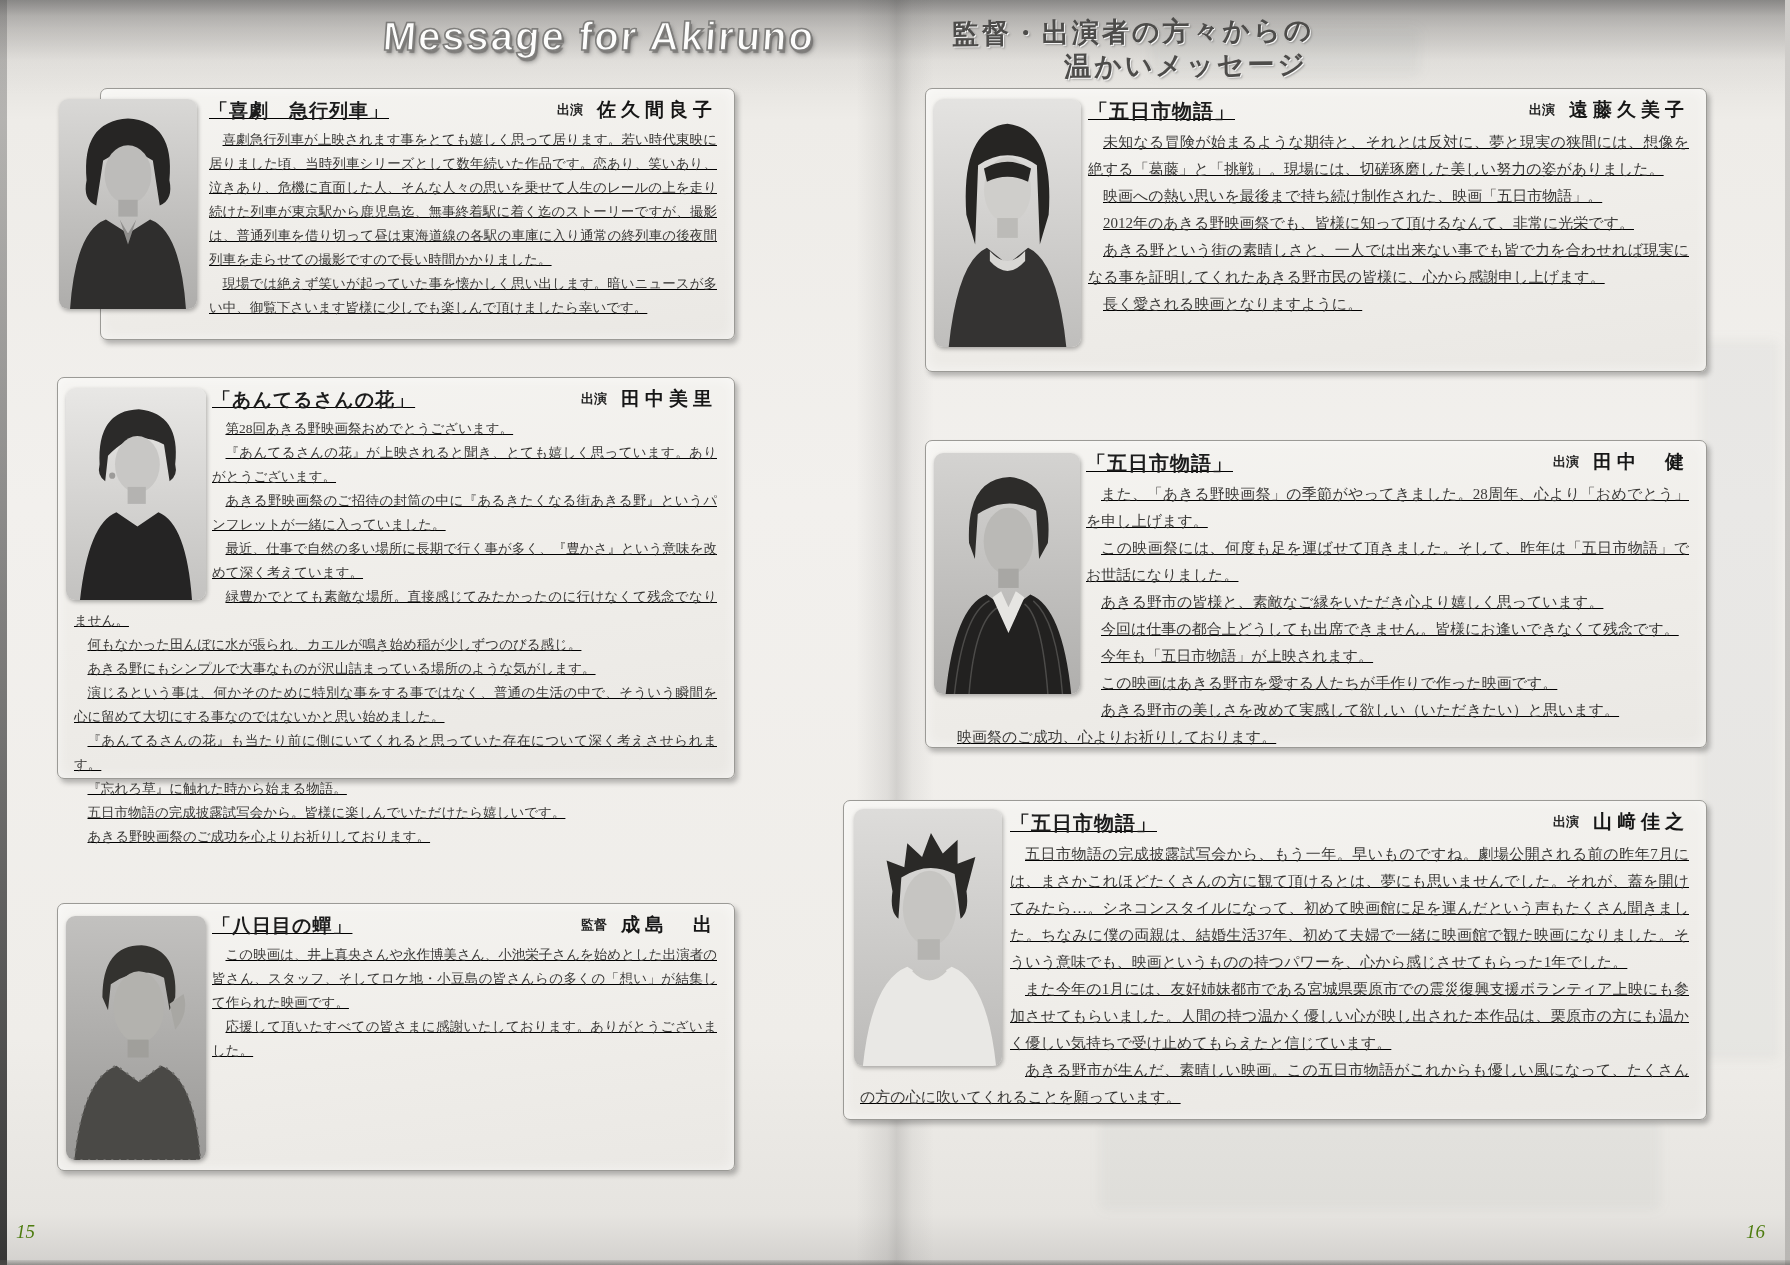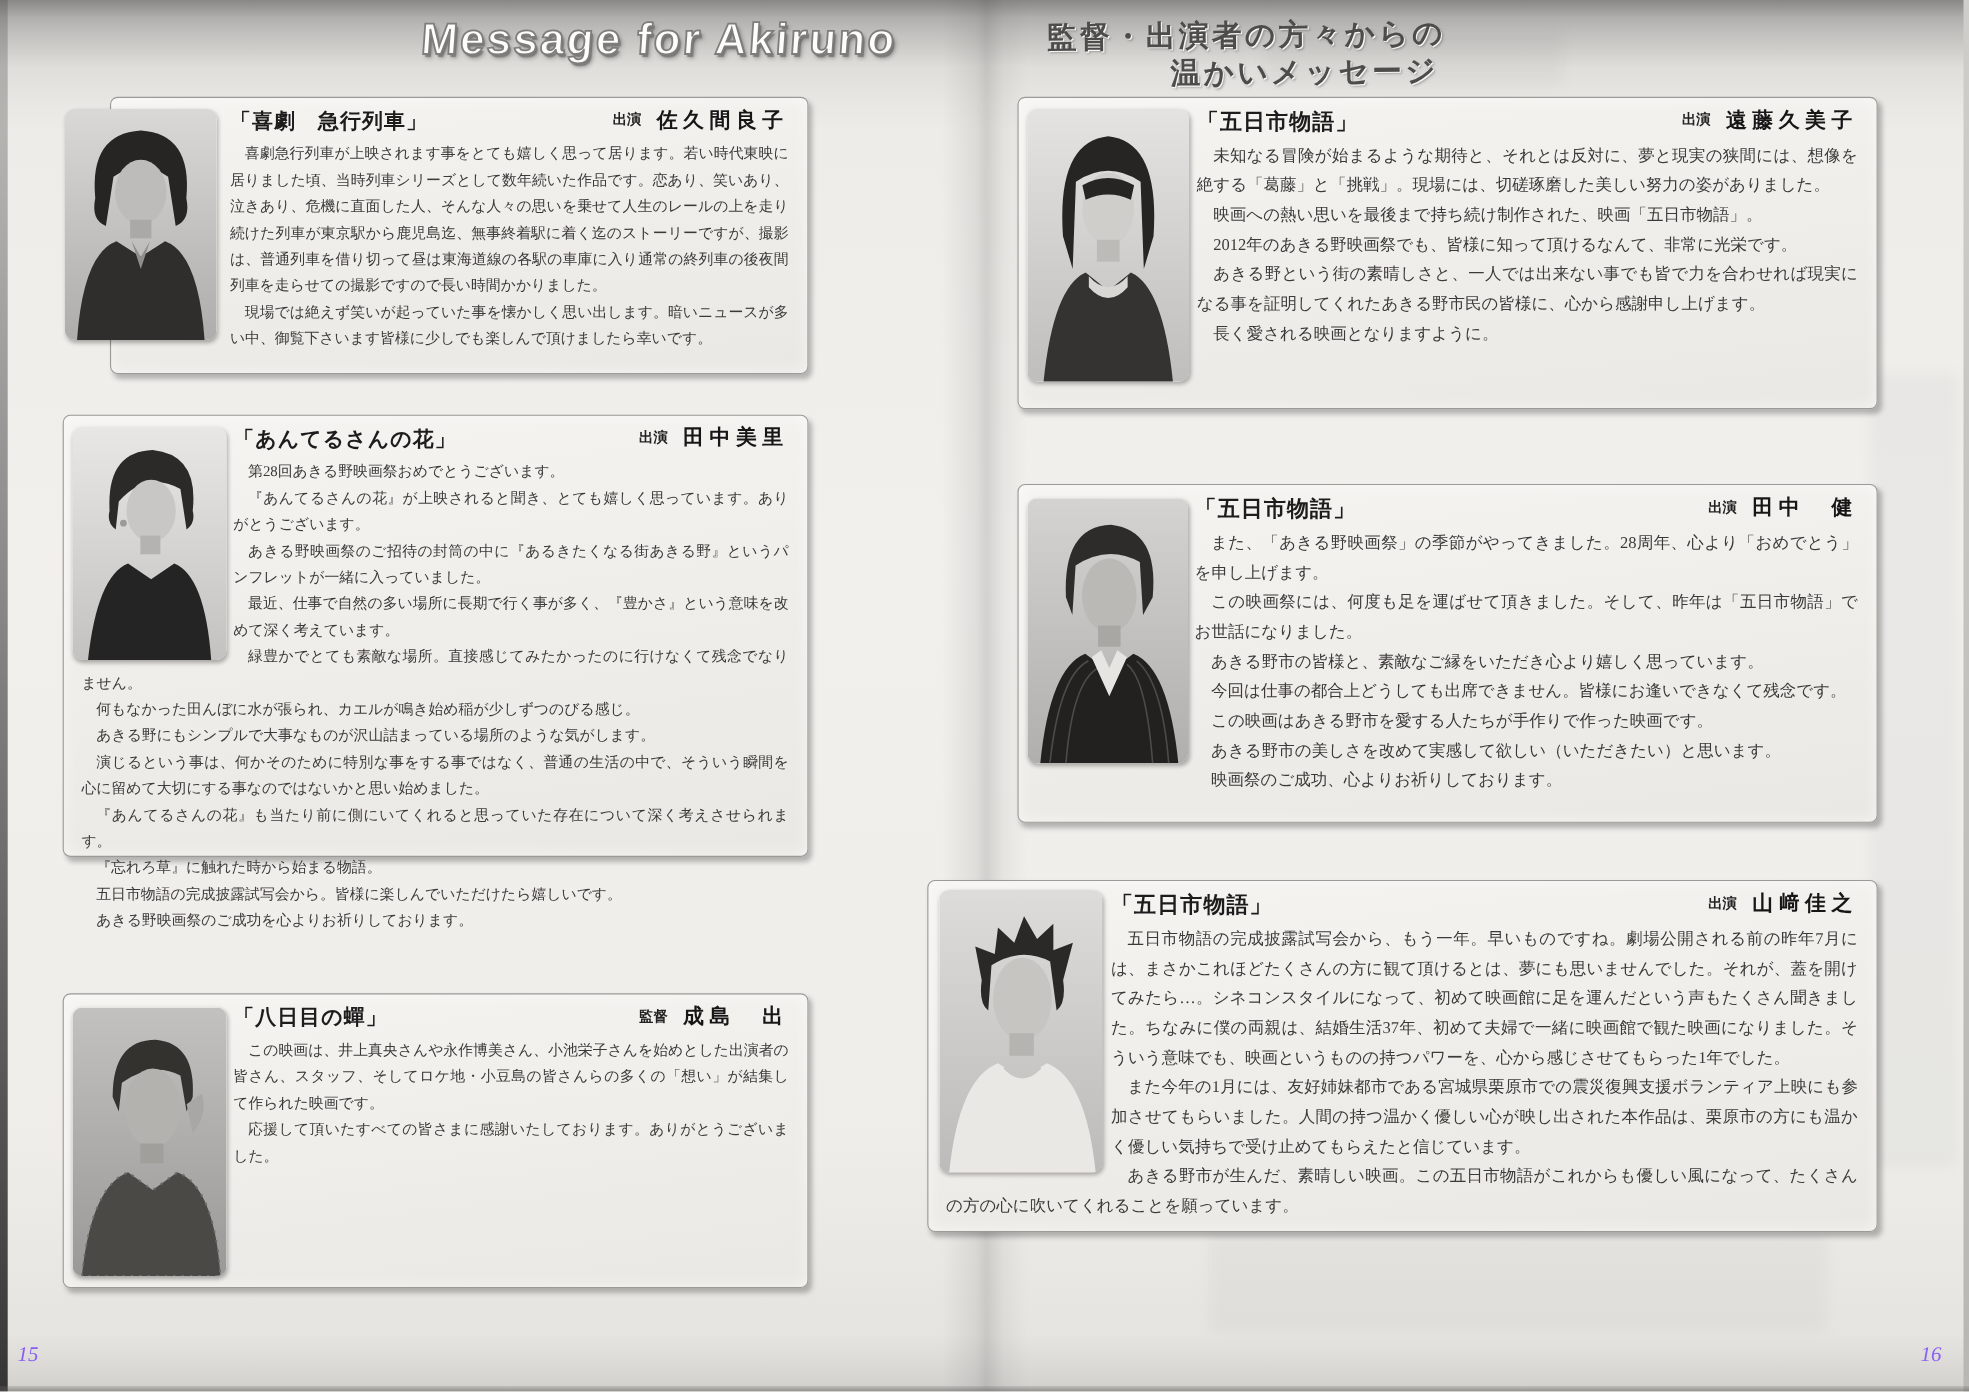--- a/index.html
+++ b/index.html
@@ -28,21 +28,21 @@
     text-shadow:0 0 1px #8a8987,2px 3px 1px rgba(95,94,92,.6),3px 4px 4px rgba(70,70,70,.45);
   }
   .jtitle{position:absolute;left:952px;top:16px;color:#4d4c4a;
     font:700 27px/1.2 "Liberation Sans","DejaVu Sans",sans-serif;letter-spacing:3px;
     text-shadow:1px 1px 0 rgba(255,255,255,.9),2px 2px 2px rgba(60,60,60,.35);transform:rotate(-.6deg);}
   .jtitle .l2{margin-left:112px;margin-top:2px;}
 
   
   .msgbox{position:absolute;border:1px solid #9b9a96;border-radius:7px;
     background:linear-gradient(173deg,#f5f4f1 0%,#efede9 55%,#eae8e4 100%);
-    box-shadow:3px 4px 5px rgba(55,55,55,.33),inset 0 0 14px rgba(255,255,255,.55);}
+    box-shadow:3px 4px 5px rgba(55,55,55,.33),inset 0 0 14px rgba(255,255,255,.55);text-decoration:underline;}
   .content{position:relative;padding:9px 17px 8px 16px;box-sizing:border-box;height:100%;}
   .spacer{float:left;}
   .photo{position:absolute;border-radius:9px;overflow:hidden;box-shadow:1px 2px 4px rgba(0,0,0,.3);}
   .photo svg{width:100%;height:100%;display:block;}
   .hdr{margin:0 0 4px 0;}
   .film{font:700 19px/1.35 "Liberation Sans","DejaVu Sans",sans-serif;color:#1c1c1c;letter-spacing:1px;}
   .credit{float:right;white-space:nowrap;}
   .role{font:700 13px/1.3 "Liberation Sans","DejaVu Sans",sans-serif;color:#222;margin-right:14px;vertical-align:2px;}
   .pname{font:700 19px/1.3 "Liberation Sans","DejaVu Sans",sans-serif;color:#161616;letter-spacing:5px;}
   .msgbox p{margin:0;color:#3b3a38;text-indent:1em;text-align:justify;}
@@ -63,21 +63,21 @@
   .s-r1{left:925px;top:88px;width:780px;height:282px;}
   .s-r1 .photo{left:8px;top:10px;width:147px;height:248px;}
   .s-r1 .spacer{width:146px;height:254px;}
   .s-r2{left:925px;top:440px;width:780px;height:306px;}
   .s-r2 .photo{left:8px;top:12px;width:146px;height:241px;}
   .s-r2 .spacer{width:144px;height:248px;}
   .s-r3{left:843px;top:800px;width:862px;height:318px;}
   .s-r3 .photo{left:10px;top:8px;width:148px;height:257px;}
   .s-r3 .spacer{width:150px;height:262px;}
 
-  .pagenum{position:absolute;font:italic 19px/1 "Liberation Serif","DejaVu Serif",serif;color:#8b5cf6;}
+  .pagenum{position:absolute;font:italic 19px/1 "Liberation Serif","DejaVu Serif",serif;color:#4d7c0f;}
   .pn-15{left:16px;top:1222px;}
   .pn-16{left:1746px;top:1222px;}
 </style>
 </head>
 <body>
 
 <div class="topband"></div>
 <div class="spine"></div>
 <div class="edge-left"></div>
 <div class="edge-right"></div>
@@ -257,20 +257,21 @@
       <header class="hdr">
         <span class="film">「五日市物語」</span>
         <span class="credit">
           <span class="role">出演</span><span class="pname">田中　健</span>
         </span>
       </header>
       <p>また、「あきる野映画祭」の季節がやってきました。28周年、心より「おめでとう」を申し上げます。</p>
       <p>この映画祭には、何度も足を運ばせて頂きました。そして、昨年は「五日市物語」でお世話になりました。</p>
       <p>あきる野市の皆様と、素敵なご縁をいただき心より嬉しく思っています。</p>
       <p>今回は仕事の都合上どうしても出席できません。皆様にお逢いできなくて残念です。</p>
+      <p>今年も「五日市物語」が上映されます。</p>
       <p>この映画はあきる野市を愛する人たちが手作りで作った映画です。</p>
       <p>あきる野市の美しさを改めて実感して欲しい（いただきたい）と思います。</p>
       <p>映画祭のご成功、心よりお祈りしております。</p>
     </div>
   </section>
 
   <section class="msgbox s-r3">
     <div class="photo">
       <svg viewBox="0 0 100 150" preserveAspectRatio="none">
         <defs>

